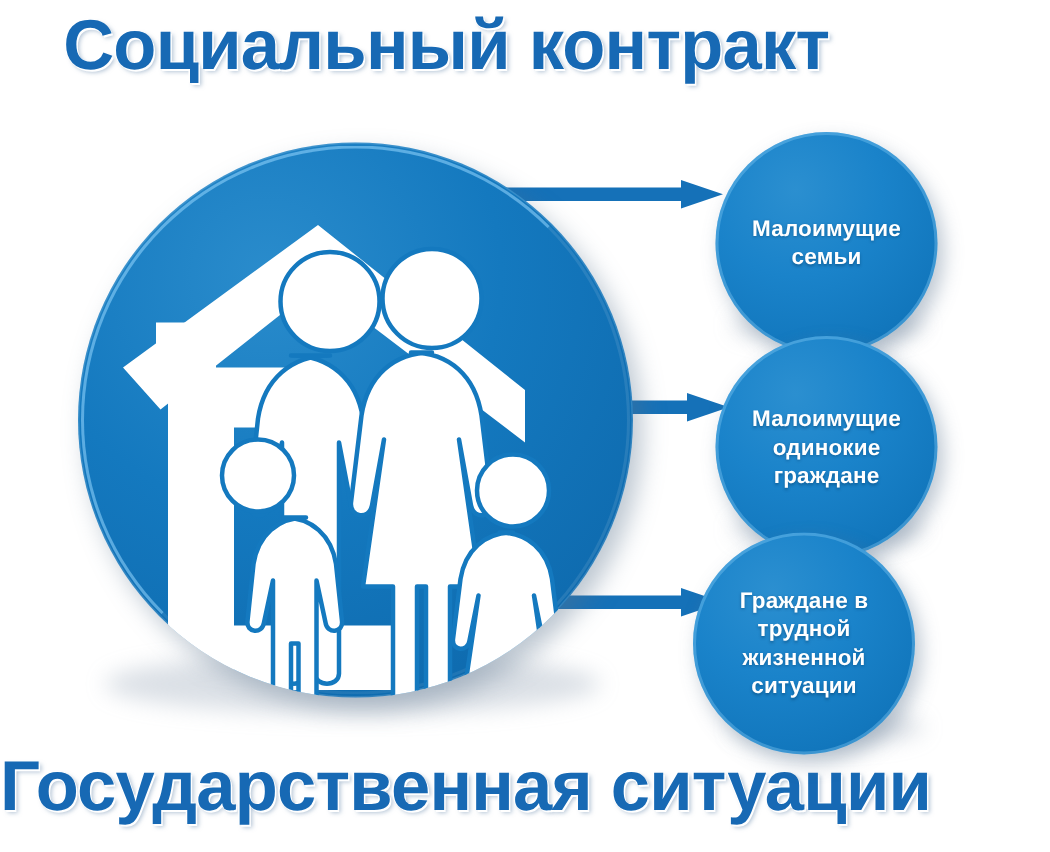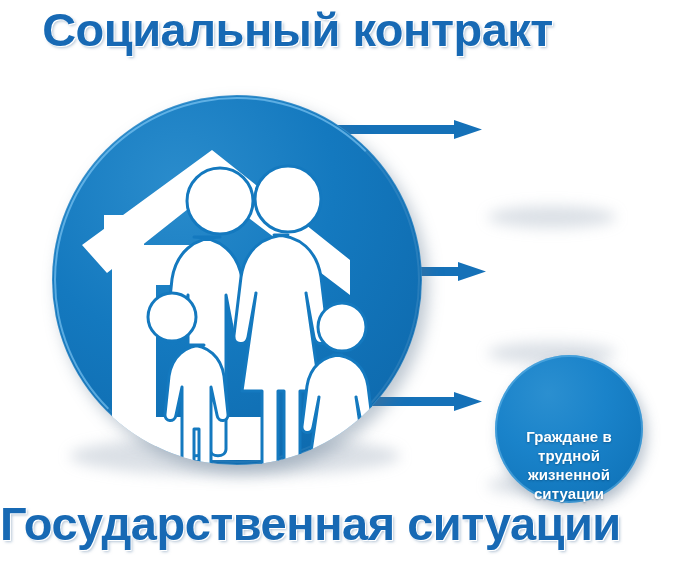--- a/index.html
+++ b/index.html
@@ -103,21 +103,21 @@
   .node-label {
     color: #ffffff;
     font-weight: bold;
     font-size: 15px;
     line-height: 19px;
     letter-spacing: 0.1px;
     text-shadow: 0 1px 2px rgba(0,50,90,0.45);
   }
   #node-1 { left: 477px; top: 88px;  }
   #node-2 { left: 477px; top: 224px; }
-  #node-3 { left: 495px; top: 355px; align-items: flex-end; }
+  #node-3 { left: 462px; top: 355px; }
 
   
   .arrow {
     position: absolute;
     height: 22px;
   }
   #arrow-1 { left: 330px; top: 118px;  width: 152px; }
   #arrow-2 { left: 398px; top: 260px;  width: 88px;  }
   #arrow-3 { left: 330px; top: 390px;  width: 152px; }
 
@@ -282,21 +282,27 @@
 
   <div class="arrow" id="arrow-3">
     <svg width="152" height="22" viewBox="0 0 152 22">
       <g fill="#1571b8">
         <rect x="0" y="7" width="128" height="9"></rect>
         <path d="M124 2 L152 11.5 L124 21 Z"></path>
       </g>
     </svg>
   </div>
 
-
+  <div class="node-circle layer-above" id="node-1">
+    <span class="node-label">Малоимущие семьи</span>
+  </div>
+
+  <div class="node-circle layer-above" id="node-2">
+    <span class="node-label">Малоимущие одинокие граждане</span>
+  </div>
 
   <div class="node-circle layer-above" id="node-3">
     <span class="node-label">Граждане в трудной жизненной ситуации</span>
   </div>
 
   <div class="headline" id="title-bottom">Государственная ситуации</div>
 
 </div>
 
 </body></html>

